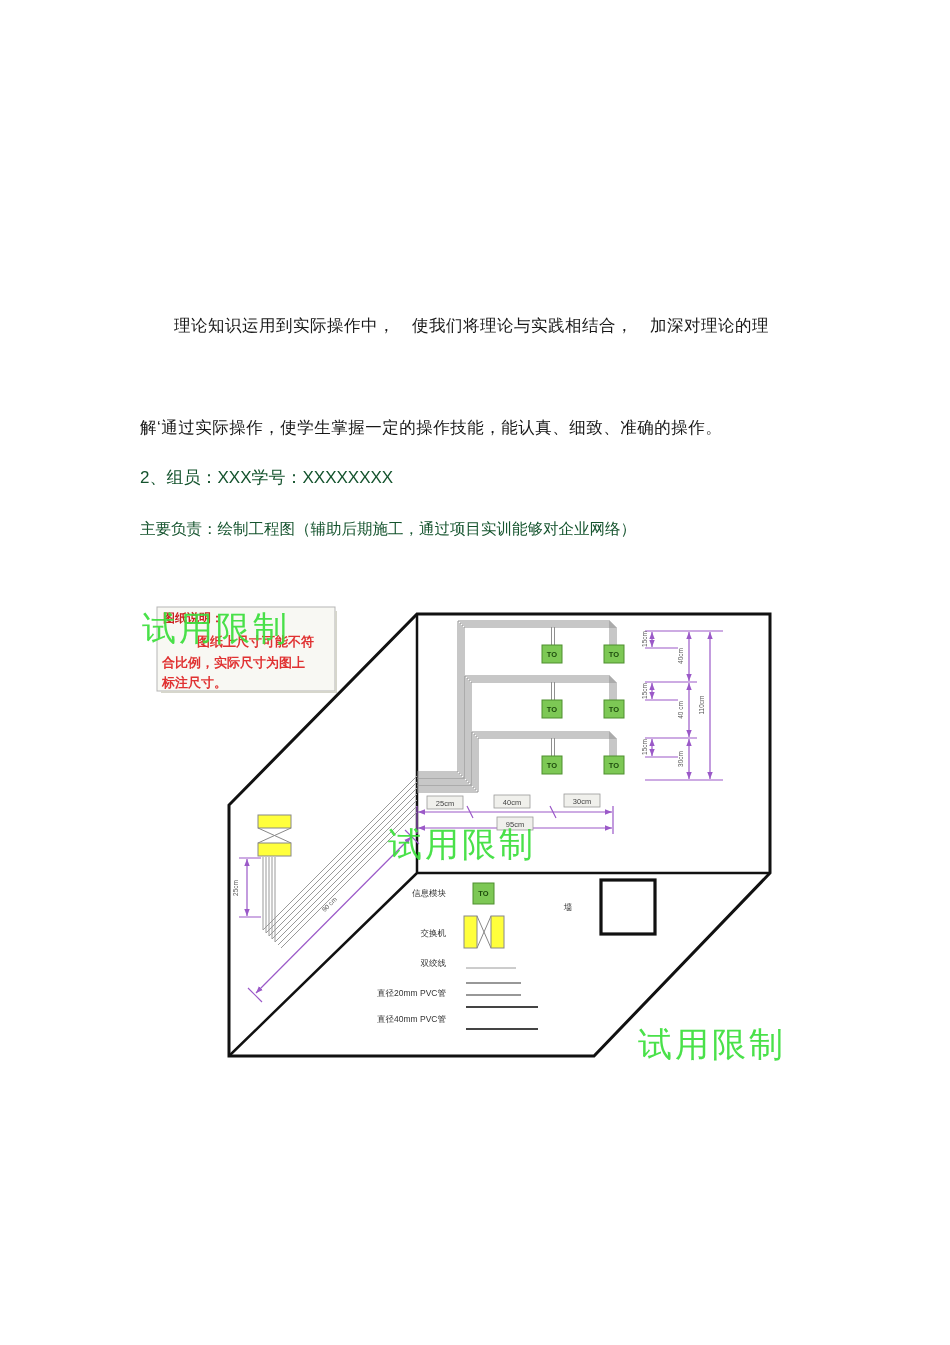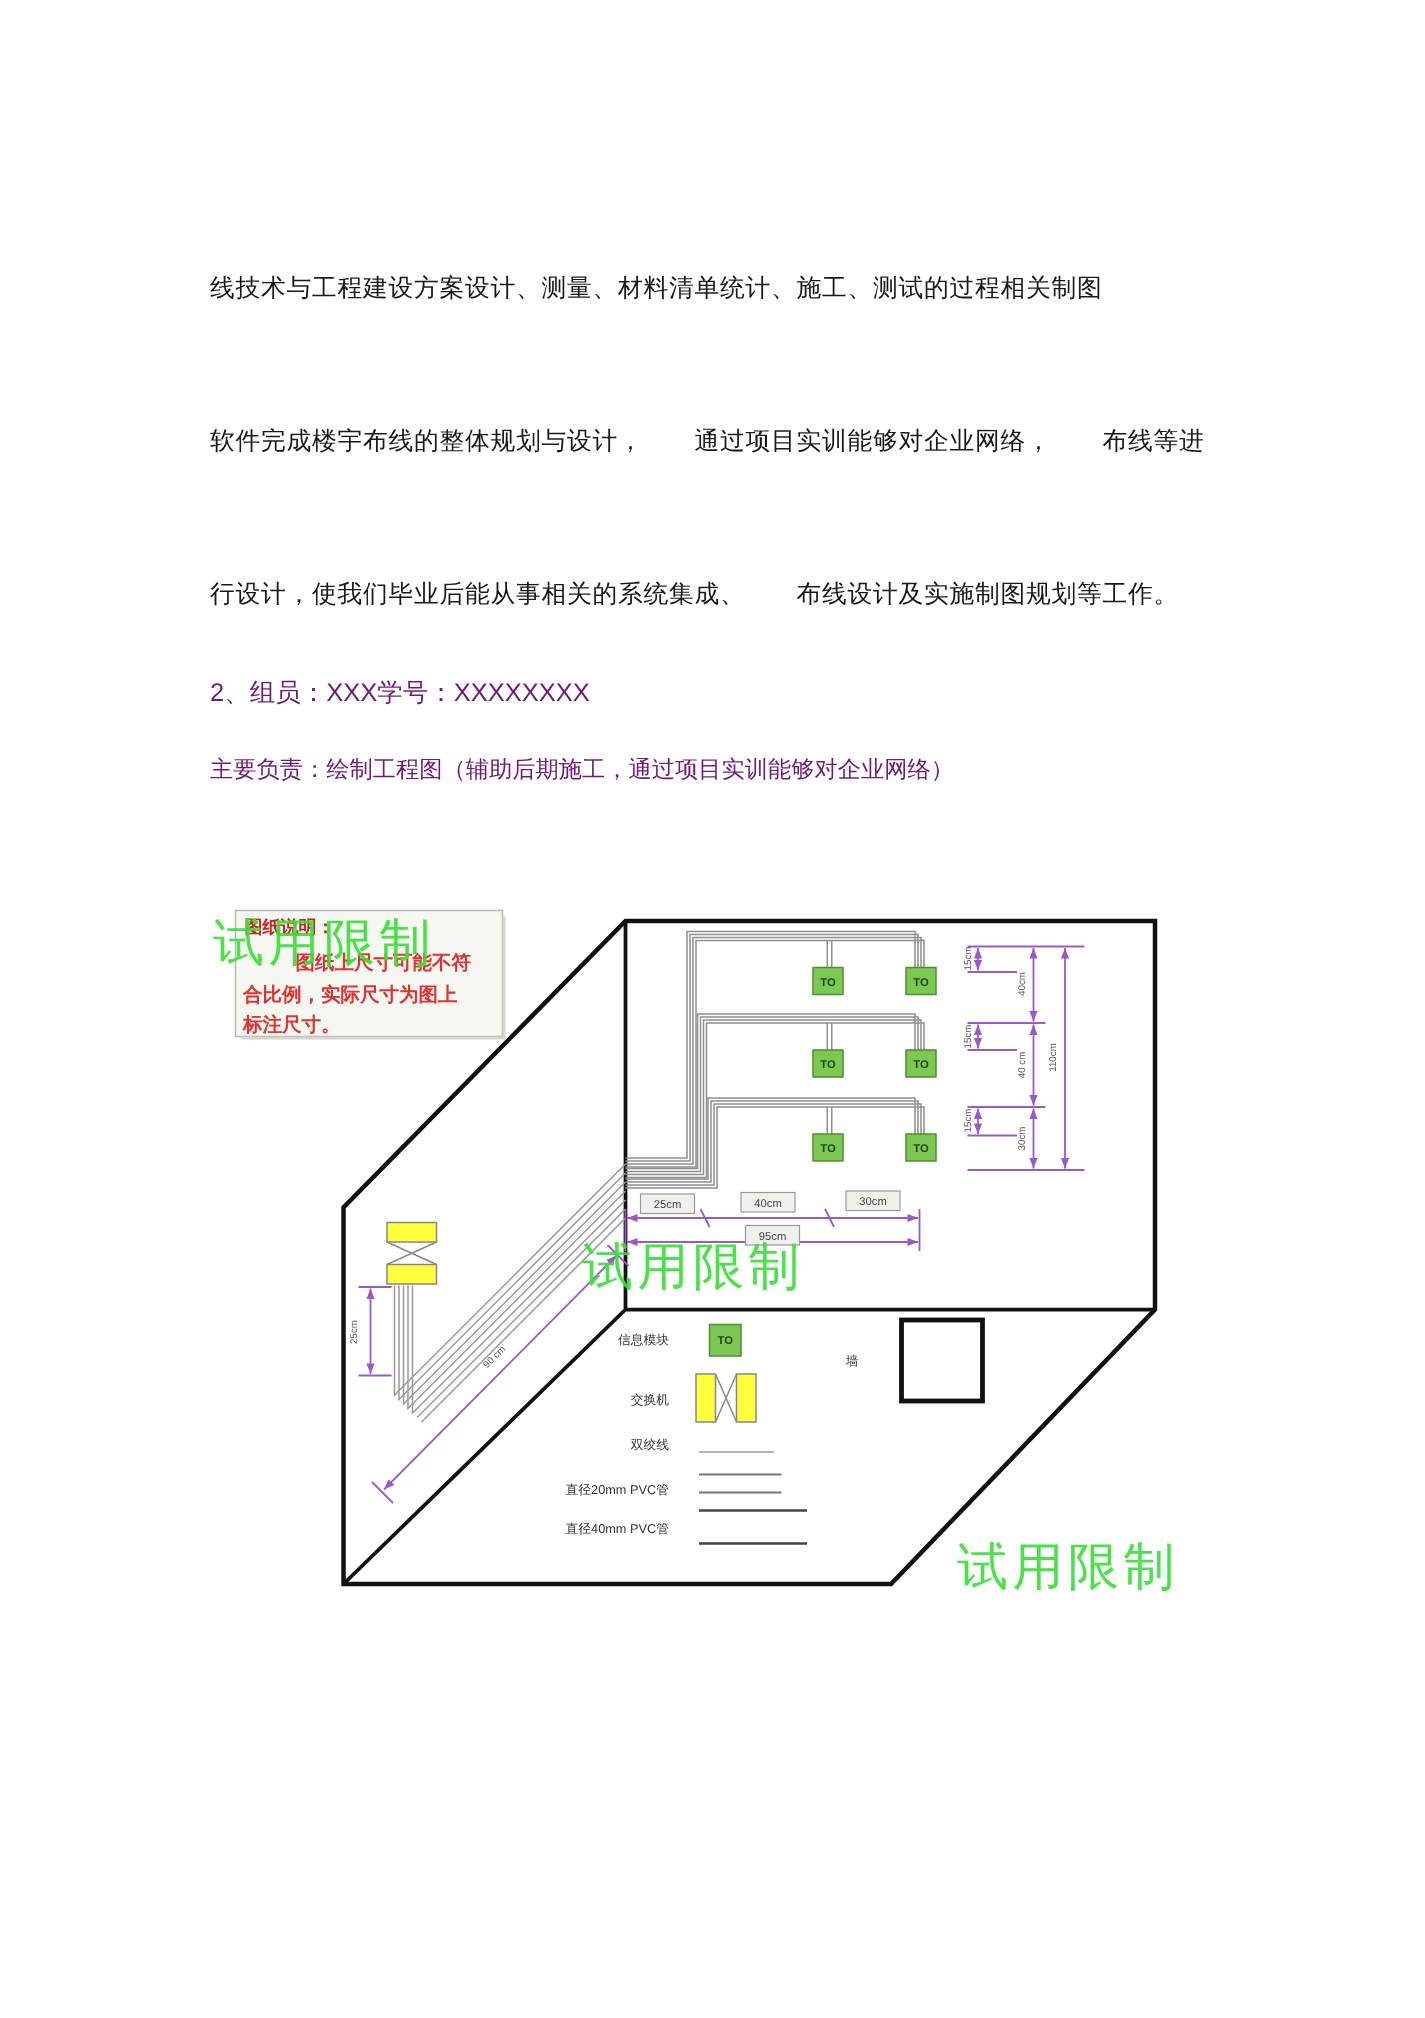--- a/index.html
+++ b/index.html
@@ -1,39 +1,38 @@
 <!DOCTYPE html>
 <html><head>
 <meta charset="utf-8">
 <style>
   html,body{margin:0;padding:0;background:#ffffff;}
   body{width:950px;height:1345px;position:relative;font-family:"Liberation Sans",sans-serif;color:#1a1a1a;overflow:hidden;}
   .page{position:absolute;inset:0;background:#ffffff;}
   .para{position:absolute;left:140px;width:678px;font-size:16.5px;line-height:34px;letter-spacing:0.5px;white-space:pre-wrap;color:#181818;}
-  .oneliner{position:absolute;left:140px;white-space:pre;color:#701a75;}
+  .oneliner{position:absolute;left:140px;white-space:pre;color:#14532d;margin-top:16px;}
   svg text{font-family:"Liberation Sans",sans-serif;}
   .dimtext{fill:#555;font-size:6.5px;}
   .dimboxtext{fill:#444;font-size:7.5px;}
   .legendtext{fill:#333;font-size:8.5px;}
   .notetitle{fill:#cc2222;font-size:12px;font-weight:bold;}
   .noteline{fill:#e03232;font-size:13px;font-weight:bold;}
   .wmark{fill:#3bdf3b;font-size:34px;letter-spacing:3px;opacity:0.92;}
   .totext{fill:#1c4a0c;font-size:7.5px;font-weight:bold;}
 </style>
 </head>
 <body>
 
 <div class="page">
 
-  <div class="para" style="top:107px">
-    <div>线技术与工程建设方案设计、测量、材料清单统计、施工、测试的过程相关制图</div>
-    <div>软件完成楼宇布线的整体规划与设计，　　通过项目实训能够对企业网络，　　布线等进</div>
-    <div>行设计，使我们毕业后能从事相关的系统集成、　　布线设计及实施制图规划等工作。</div>
+
+  <div class="para" style="top:240px">
+    <div>　　理论知识运用到实际操作中，　使我们将理论与实践相结合，　加深对理论的理</div>
+    <div>解‘通过实际操作，使学生掌握一定的操作技能，能认真、细致、准确的操作。</div>
   </div>
-
 
   <div class="oneliner" style="top:450px;font-size:17px">2、组员：XXX学号：XXXXXXXX</div>
   <div class="oneliner" style="top:503px;font-size:15.5px">主要负责：绘制工程图（辅助后期施工，通过项目实训能够对企业网络）</div>
 
   <svg viewBox="140 570 690 550" width="690" height="550" style="position:absolute;left:140px;top:570px;">
     <defs>
       <marker id="arr" viewBox="0 0 10 10" refX="9" refY="5" markerWidth="6.5" markerHeight="6.5" orient="auto-start-reverse">
         <path d="M0,1.5 L9,5 L0,8.5 z" fill="#9b59c8"></path>
       </marker>
     </defs>

